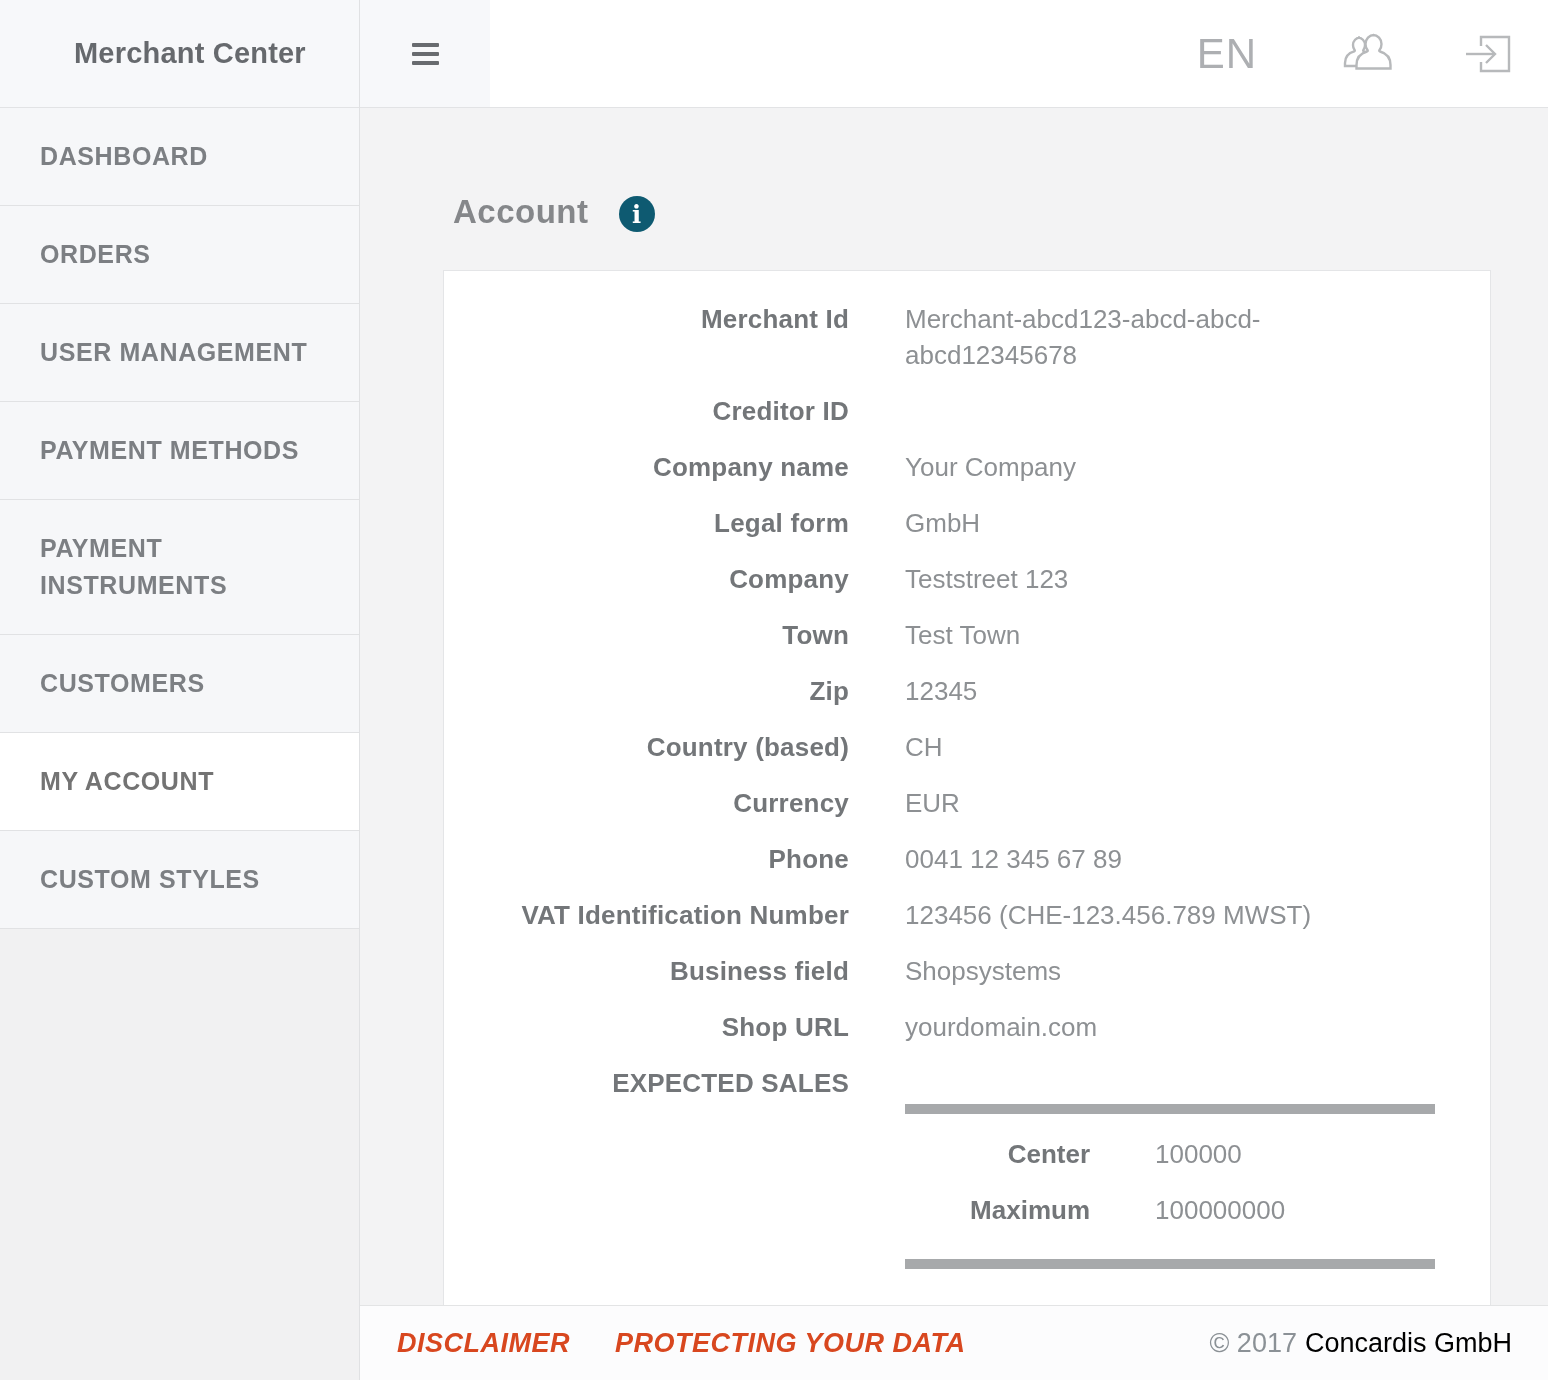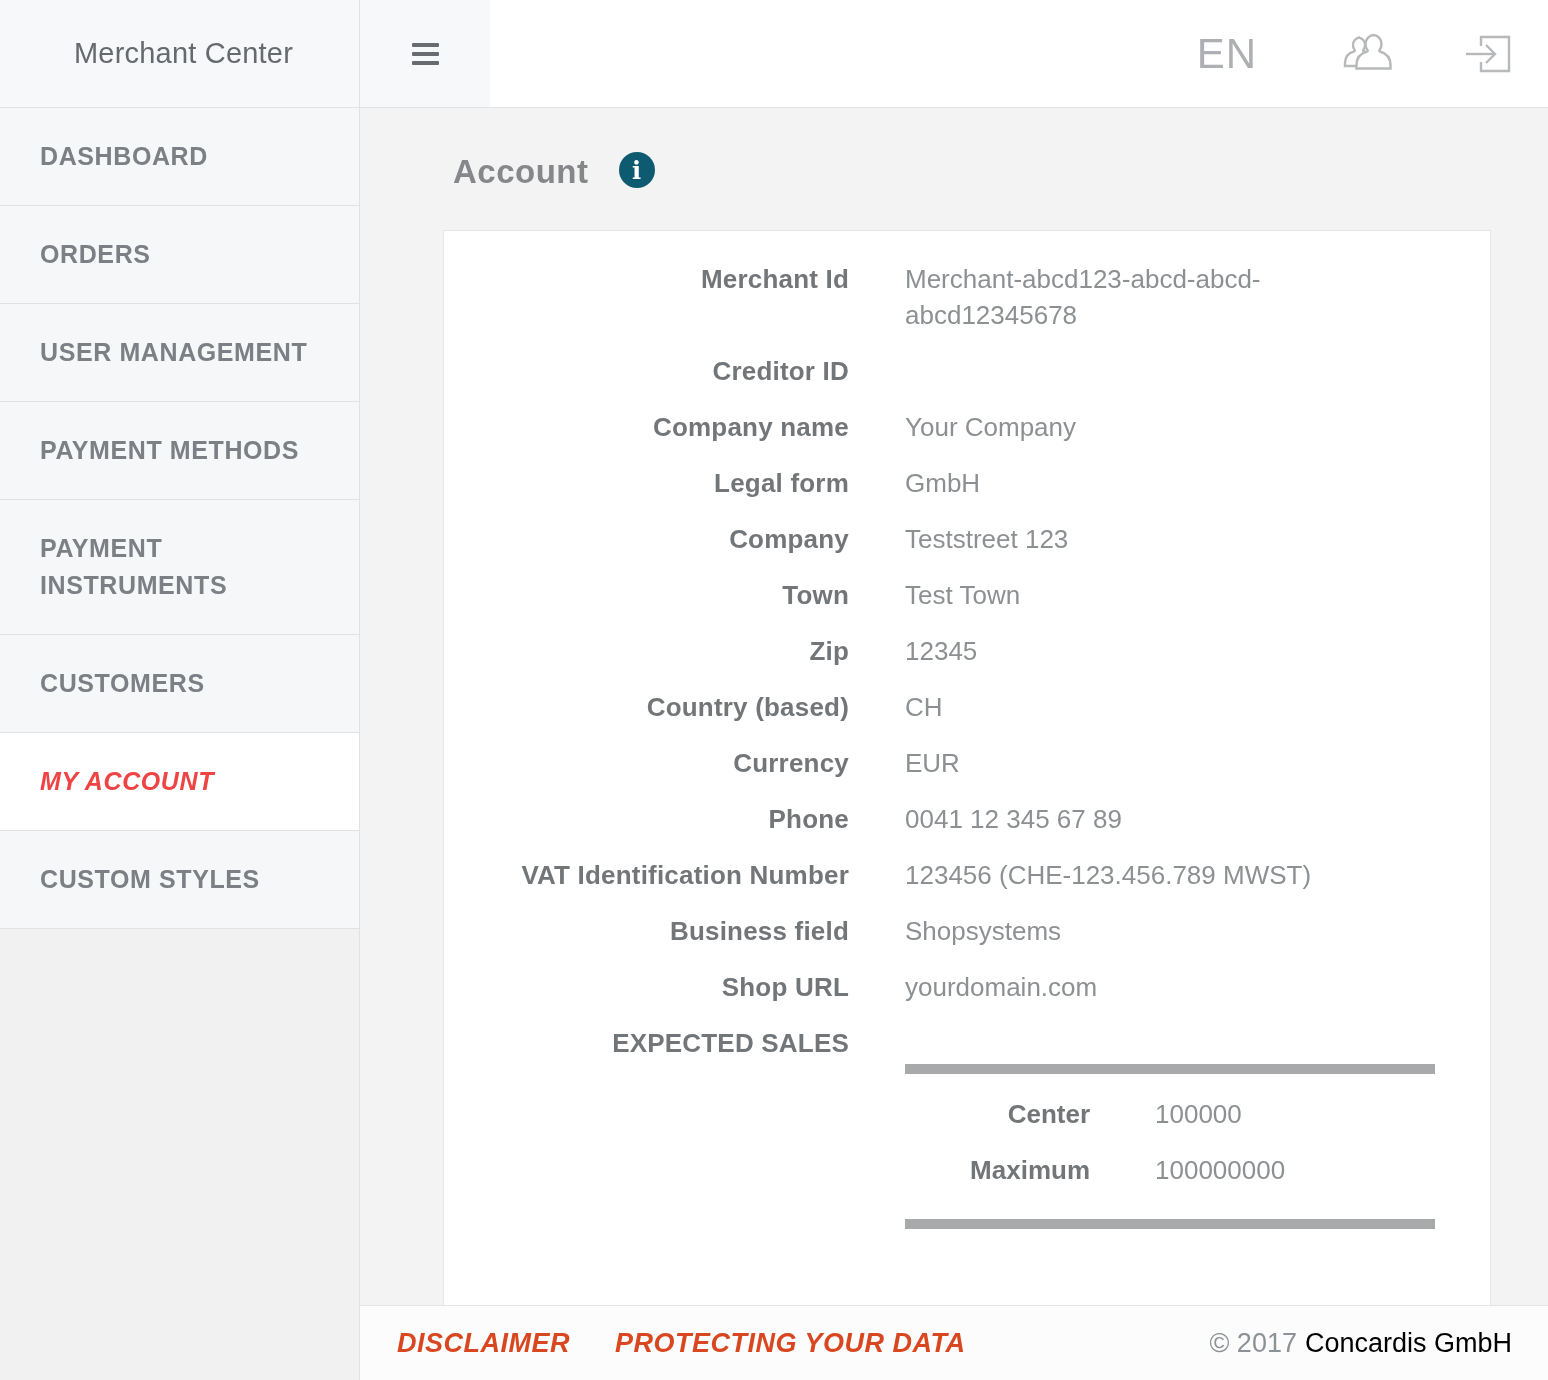--- a/index.html
+++ b/index.html
@@ -10,27 +10,27 @@
 
   
   .sidebar {
     width: 360px; flex: none; display: flex; flex-direction: column;
     background: #f1f1f2; border-right: 1px solid #e0e1e3;
   }
   .sidebar-header {
     height: 108px; flex: none; background: #f7f8fa; border-bottom: 1px solid #e2e3e5;
     display: flex; align-items: center; padding-left: 74px;
   }
-  .app-title { font-size: 29px; font-weight: 400; color: #66696d; letter-spacing: 0.2px; }
+  .app-title { font-size: 29px; font-weight: 700; color: #66696d; letter-spacing: 0.2px; }
   .nav-item {
     background: #f6f7f9; border-bottom: 1px solid #e1e2e4;
     padding: 30px 40px; font-size: 25px; font-weight: 700; color: #7c7f83;
     letter-spacing: 0.6px; line-height: 37px; cursor: pointer;
   }
-  .nav-item.active { background: #ffffff; color: #ef4444; font-style: italic; }
+  .nav-item.active { background: #ffffff; color: #737373; }
   .sidebar-filler { flex: 1; background: #f1f1f2; }
 
   
   .main { flex: 1; display: flex; flex-direction: column; background: #f3f3f4; min-width: 0; }
 
   .topbar {
     height: 108px; flex: none; background: #ffffff; border-bottom: 1px solid #e2e3e5;
     display: flex; align-items: stretch;
   }
   .hamburger-zone {
@@ -39,21 +39,21 @@
   }
   .hamburger { background: none; border: none; padding: 6px; cursor: pointer; }
   .hamburger span { display: block; width: 27px; height: 4px; background: #686b6f; margin: 5px 0; border-radius: 1px; }
   .topbar-right { margin-left: auto; display: flex; align-items: center; padding-right: 36px; }
   .lang { font-size: 42px; color: #adafb2; letter-spacing: 1px; margin-right: 85px; cursor: pointer; }
   .icon-btn { background: none; border: none; padding: 0; cursor: pointer; line-height: 0; }
   .icon-btn.users { margin-right: 72px; }
 
   
   .content { flex: 1; display: flex; flex-direction: column; padding-left: 83px; overflow: hidden; background: #f3f3f4; }
-  .page-heading { margin-top: 44px; flex: none; display: flex; align-items: flex-start; padding-left: 10px; }
+  .page-heading { margin-top: 84px; flex: none; display: flex; align-items: flex-end; padding-left: 10px; }
   .page-heading h1 { margin: 0; font-size: 33px; font-weight: 700; color: #85878a; letter-spacing: 0.5px; line-height: 40px; }
   .info-icon {
     width: 36px; height: 36px; border-radius: 50%; background: #0e5a71; color: #ffffff;
     display: inline-flex; align-items: center; justify-content: center;
     font-size: 24px; font-weight: 700; font-family: "DejaVu Serif", serif;
     margin-left: 30px; cursor: pointer;
   }
   .card {
     margin-top: 38px; width: 1048px; flex: 1; overflow: hidden;
     background: #ffffff; border: 1px solid #e4e5e7; border-bottom: none;

